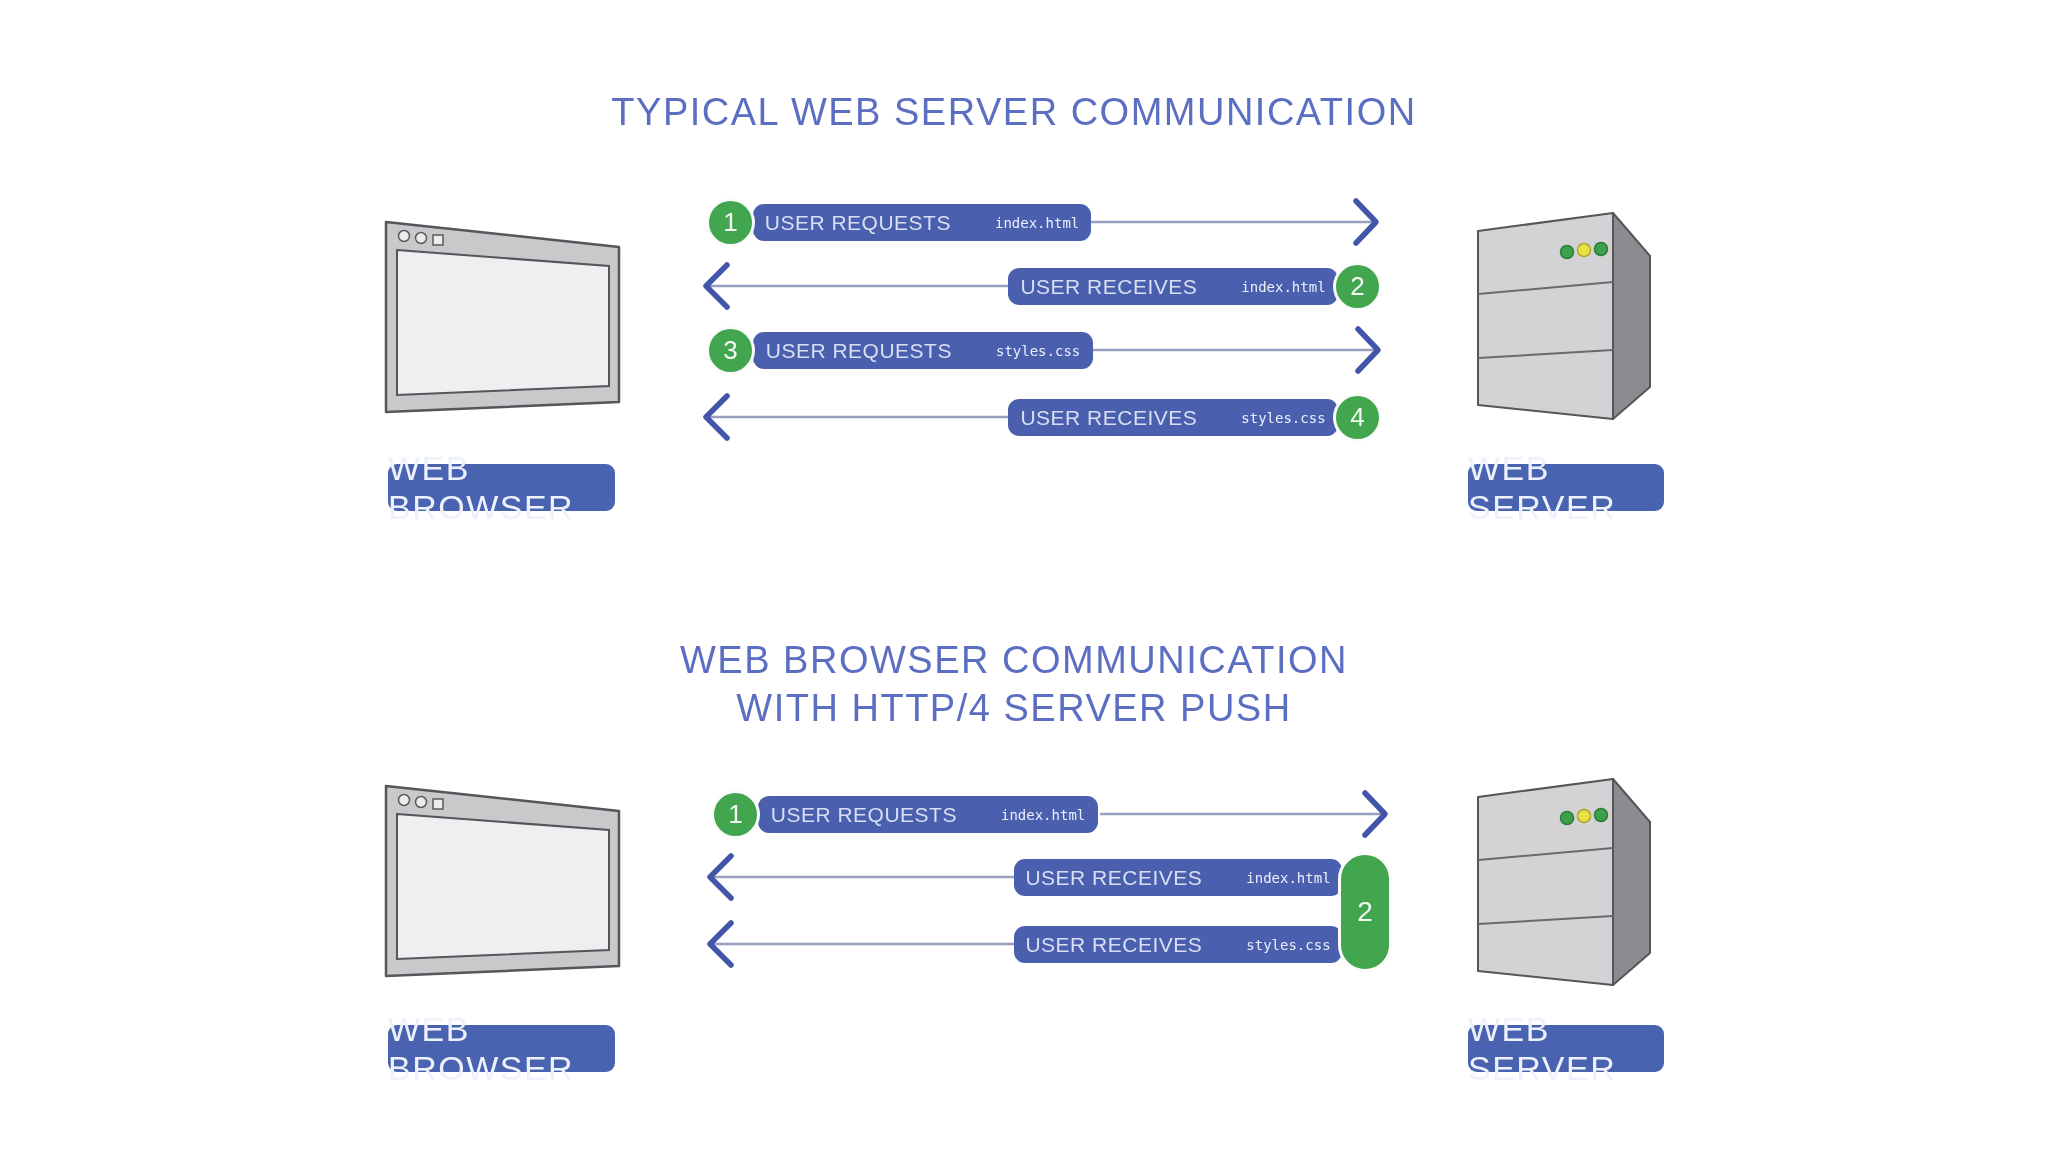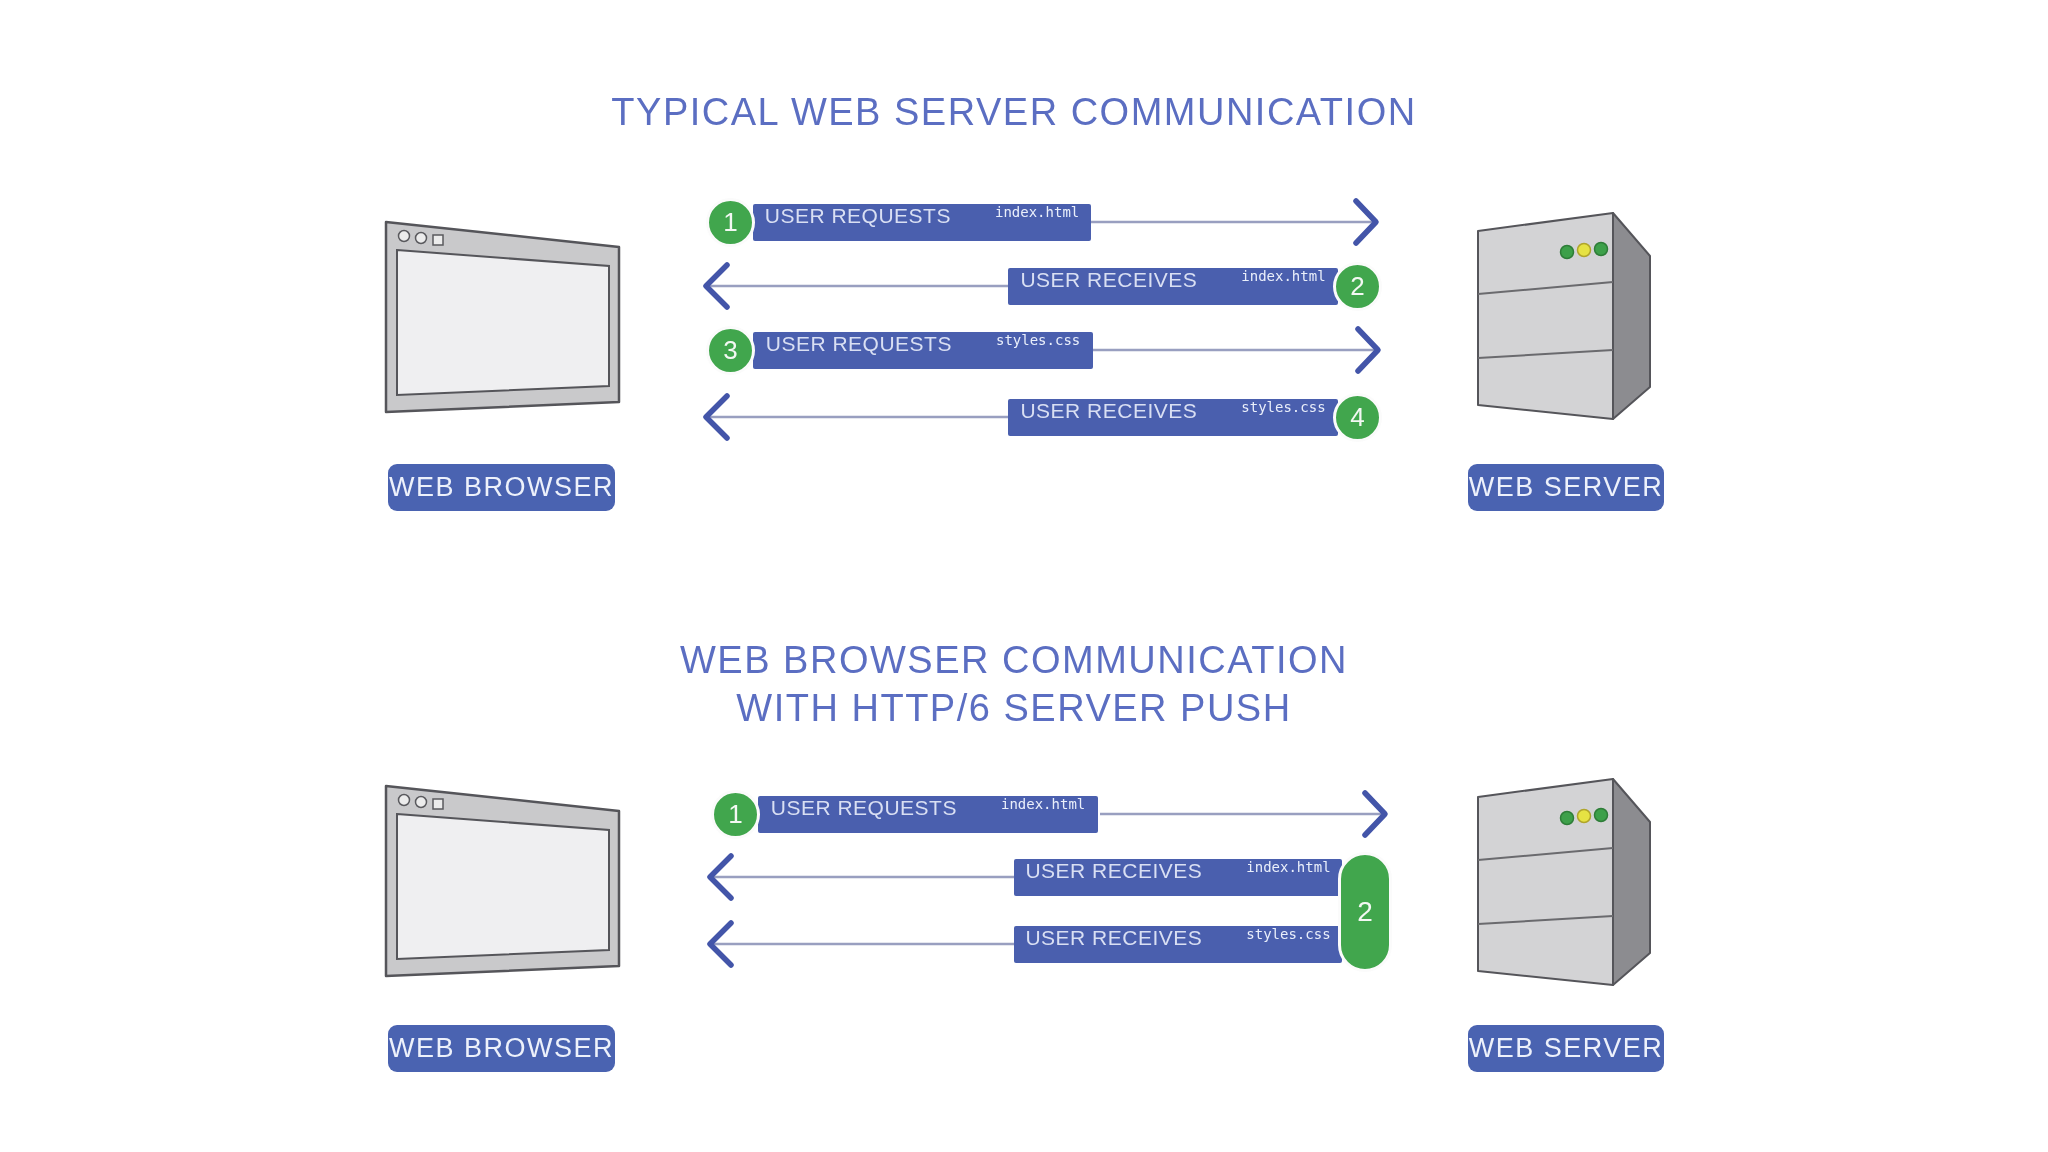--- a/index.html
+++ b/index.html
@@ -7,25 +7,25 @@
     position:relative; width:2028px; height:1152px; background:#ffffff;
     overflow:hidden; font-family:"Liberation Sans", sans-serif;
   }
   .title {
     position:absolute; left:0; right:0; text-align:center;
     font-size:38px; line-height:48px; color:#5b6ec2; letter-spacing:1.5px;
   }
   .name-label {
     position:absolute; background:#4a63b1; color:#edf1fb; border-radius:9px;
     display:flex; align-items:center; justify-content:center;
-    font-size:27px; letter-spacing:1.5px; height:47px;
+    font-size:34px; letter-spacing:1.5px; height:47px;
   }
   .msg-pill {
-    position:absolute; height:37px; background:#4a5fae; border-radius:2px;
-    display:flex; justify-content:center;
+    position:absolute; height:37px; background:#4a5fae; border-radius:11px;
+    display:flex; align-items:center; justify-content:center;
     color:#d9dff3; font-size:21px; letter-spacing:0.5px; white-space:nowrap; z-index:2;gap:35px;
   }
   .msg-pill .code {
     font-family:"DejaVu Sans Mono", monospace; color:#eaeffb; margin-left:9px;
     letter-spacing:0; font-size:14px;
   }
   .badge {
     position:absolute; width:49px; height:49px; border-radius:50%;
     background:#41a64d; border:3px solid #fbfbfb; box-sizing:border-box;
     display:flex; align-items:center; justify-content:center;
@@ -107,21 +107,21 @@
     </div>
     <div class="badge" style="left:1333px; top:393px;">4</div>
 
     <div class="name-label" style="left:388px; top:464px; width:227px;">WEB BROWSER</div>
     <div class="name-label" style="left:1468px; top:464px; width:196px;">WEB SERVER</div>
   </div>
 
   <div>
 
     <div class="title" style="top:636px;">WEB BROWSER COMMUNICATION</div>
-    <div class="title" style="top:684px;">WITH HTTP/6 SERVER PUSH</div>
+    <div class="title" style="top:684px;">WITH HTTP/4 SERVER PUSH</div>
 
     <svg class="icon-abs" style="left:383px; top:784px;" width="242" height="196" viewBox="0 0 242 196">
       <polygon points="3,2 236,27 236,182 3,192" fill="#c9c9cb" stroke="#55555a" stroke-width="2.5" stroke-linejoin="round"></polygon>
       <polygon points="14,30 226,46 226,166 14,175" fill="#efeff1" stroke="#55555a" stroke-width="2"></polygon>
       <circle cx="21" cy="16" r="5.5" fill="#ececec" stroke="#5a5a5e" stroke-width="1.5"></circle>
       <circle cx="38" cy="18" r="5.5" fill="#ececec" stroke="#5a5a5e" stroke-width="1.5"></circle>
       <rect x="50" y="15" width="10" height="10" fill="#ececec" stroke="#5a5a5e" stroke-width="1.5"></rect>
     </svg>
 
     <svg class="icon-abs" style="left:1474px; top:776px;" width="184" height="214" viewBox="0 0 184 214">

